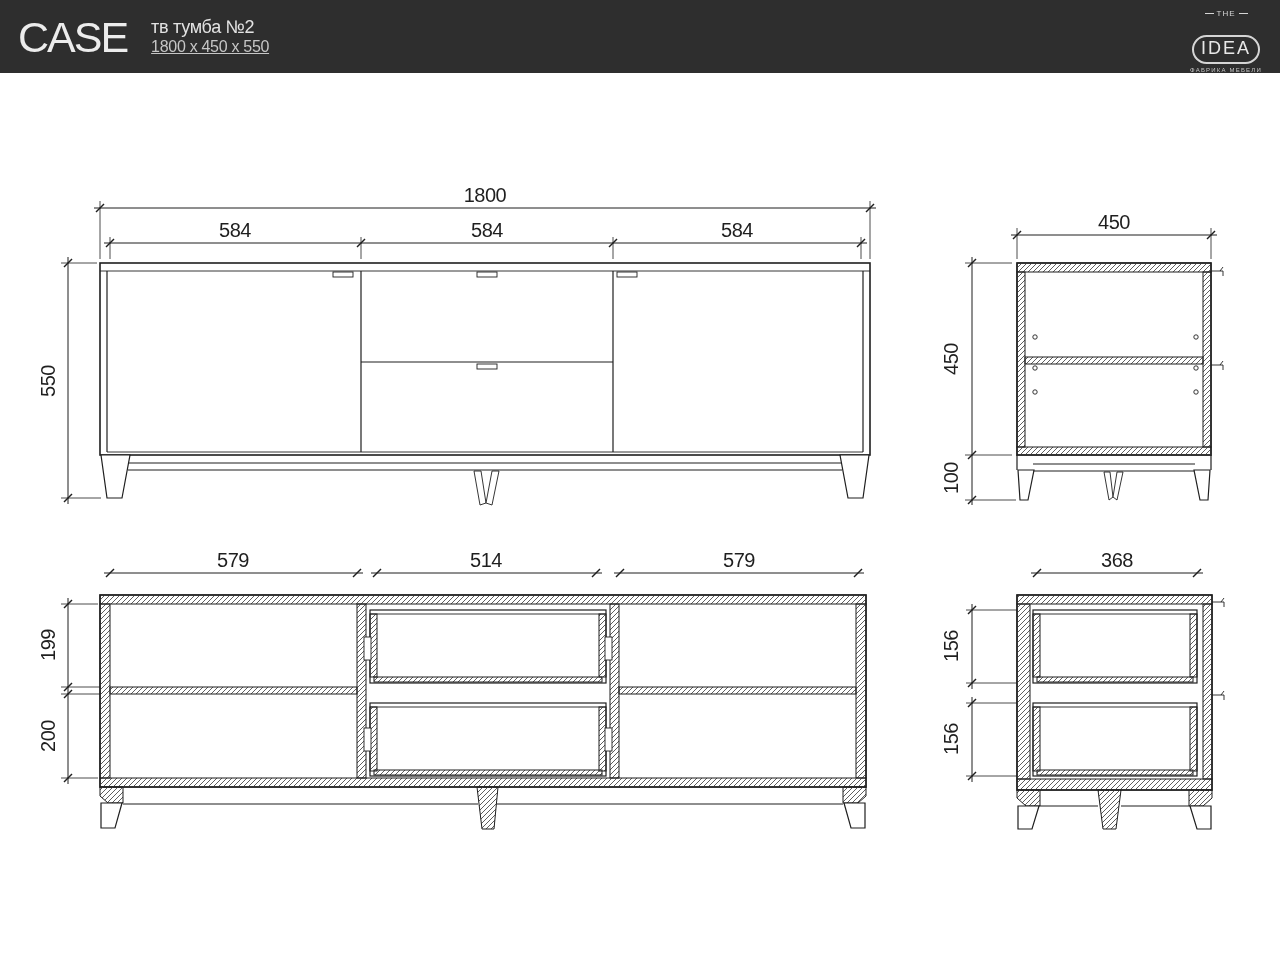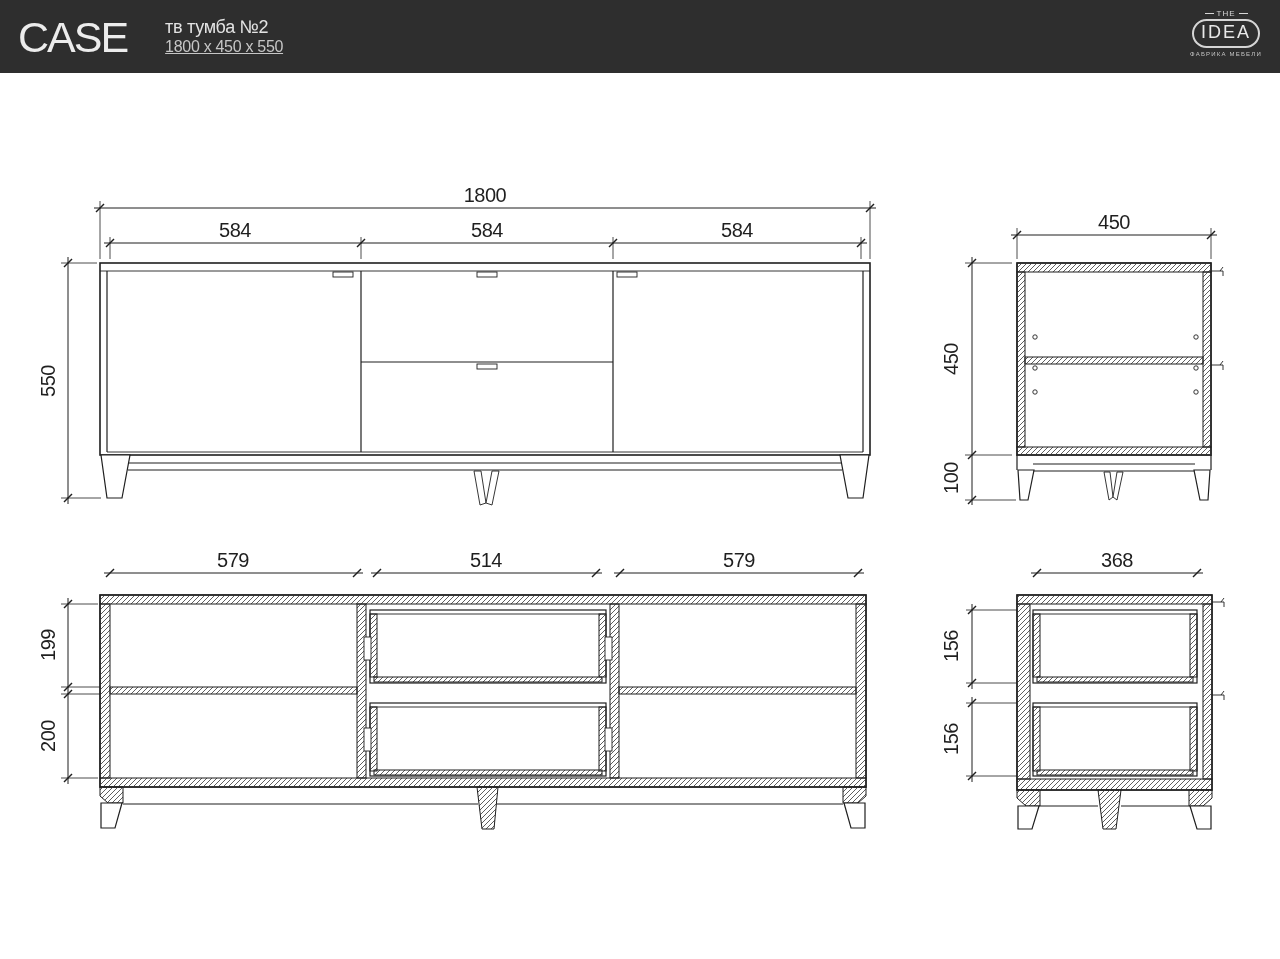--- a/index.html
+++ b/index.html
@@ -1,33 +1,33 @@
 <!DOCTYPE html>
 <html><head>
 <meta charset="utf-8">
 <style>
   html,body{margin:0;padding:0;background:#fff;}
   body{width:1280px;height:959px;position:relative;overflow:hidden;
        font-family:"Liberation Sans",sans-serif;}
 
   
   .header{position:absolute;left:0;top:0;width:1280px;height:73px;
-          background:#2e2e2e;display:flex;align-items:center;z-index:2;gap:35px;}
+          background:#2e2e2e;display:flex;align-items:center;z-index:2;}
   .brand{font-size:43px;letter-spacing:-2px;color:#ececec;margin:0 0 0 18px;
          line-height:1;padding-top:2px;}
-  .subtitle{margin-left:3px;display:flex;flex-direction:column;justify-content:center;}
+  .subtitle{margin-left:24px;display:flex;flex-direction:column;justify-content:center;}
   .subtitle .l1{font-size:18px;color:#e3e3e3;letter-spacing:-0.3px;line-height:1.15;}
   .subtitle .l2{font-size:16px;color:#c6c6c6;letter-spacing:-0.3px;line-height:1.2;text-decoration:underline;}
   .logo{position:absolute;right:18px;top:9px;width:72px;display:flex;
         flex-direction:column;align-items:center;color:#d5d5d5;justify-content:center;}
   .logo-the{display:flex;align-items:center;gap:3px;font-size:8px;
             letter-spacing:1px;color:#d5d5d5;}
   .logo-the .dash{display:inline-block;width:9px;height:1px;background:#d5d5d5;}
   .logo-capsule{border:2px solid #d5d5d5;border-radius:15px;padding:1px 7px 2px 7px;
-                font-size:18px;letter-spacing:2px;color:#e8e8e8;margin-top:1px;
+                font-size:18px;letter-spacing:2px;color:#e8e8e8;margin-top:17px;
                 line-height:1.2;}
   .logo-sub{font-size:6px;letter-spacing:1.2px;margin-top:3px;color:#c5c5c5;
             white-space:nowrap;}
 
   
   svg.drawing{position:absolute;left:0;top:0;z-index:1;}
   svg text{font-family:"Liberation Sans",sans-serif;font-size:20px;fill:#1f1f1f;
            letter-spacing:-0.5px;}
   .s  {stroke:#1f1f1f;fill:none;stroke-width:1.2;}
   .w  {fill:#ffffff;stroke:#1f1f1f;stroke-width:1.2;}

